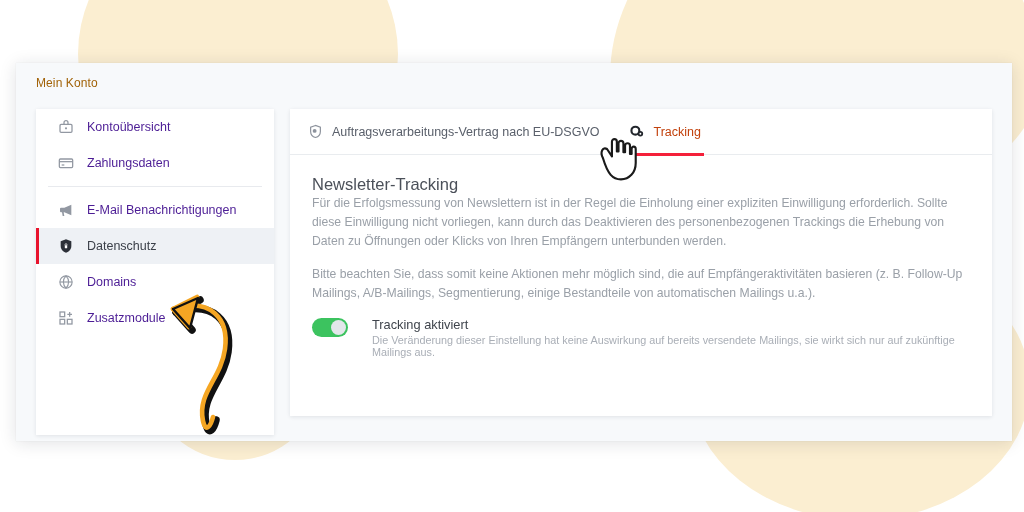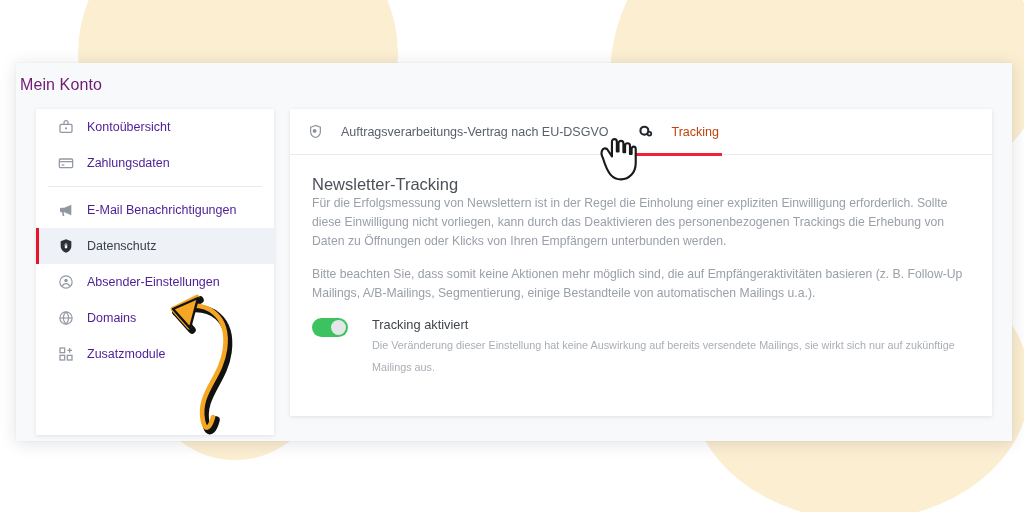--- a/index.html
+++ b/index.html
@@ -19,22 +19,22 @@
   .blob-bl { left: 150px; top: 300px;  width: 170px; height: 160px; }
   .blob-br { left: 690px; top: 250px;  width: 340px; height: 270px; }
 
   
   .window {
     position: absolute; left: 16px; top: 63px; width: 996px; height: 378px;
     background: #f7f9fb; z-index: 2;
     box-shadow: 0 2px 16px rgba(20,30,50,.13), 0 0 1px rgba(20,30,50,.10);
   }
   .window-title {
-    position: absolute; left: 4px; top: 13px;
-    font-size: 16px; color: #701a75; letter-spacing: .1px;
+    position: absolute; left: 20px; top: 13px;
+    font-size: 12px; color: #a16207; letter-spacing: .1px;
   }
 
   
   .sidebar {
     position: absolute; left: 20px; top: 46px; width: 238px; height: 326px;
     background: #ffffff; box-shadow: 0 1px 4px rgba(20,30,50,.10);
   }
   .nav-item {
     position: relative; display: flex; align-items: center;
     height: 36px; padding-left: 22px; gap: 13px;
@@ -52,21 +52,21 @@
 
   
   .content {
     position: absolute; left: 274px; top: 46px; width: 702px; height: 307px;
     background: #ffffff; box-shadow: 0 1px 4px rgba(20,30,50,.10);
   }
   .tabbar {
     position: relative; height: 46px; border-bottom: 1px solid #e9ecef;
     display: flex; align-items: center; padding-left: 18px; gap: 30px;
   }
-  .tab { display: flex; align-items: center; gap: 18px; height: 46px; position: relative; }
+  .tab { display: flex; align-items: center; gap: 9px; height: 46px; position: relative; }
   .tab .tab-label { font-size: 12.5px; color: #5a606b; white-space: nowrap; }
   .tab.active .tab-label { color: #c2410c; }
   .tab.active::after {
     content: ""; position: absolute; left: -3px; right: -3px; bottom: -1px;
     height: 3px; background: #f4203a;
   }
   .tab-ico { width: 15px; height: 15px; color: #8d939d; flex: none; display:block; }
   .tab.active .tab-ico { color: #22262c; }
 
   .panel-body { padding: 20px 22px 0 22px; }
@@ -81,21 +81,21 @@
   .switch {
     width: 36px; height: 19px; border-radius: 10px; background: #3cc35f;
     position: relative; flex: none; margin-top: 1px;
   }
   .switch .knob {
     position: absolute; right: 2px; top: 2px; width: 15px; height: 15px;
     border-radius: 50%; background: #e3e7ea;
   }
   .toggle-texts { display: flex; flex-direction: column; }
   .toggle-title { font-size: 12.8px; color: #3f444c; margin-bottom: 2px; }
-  .toggle-sub { font-size: 10.8px; color: #a9aeb6; line-height: 22px; }
+  .toggle-sub { font-size: 10.8px; color: #a9aeb6; line-height: 12px; }
 
   
   .overlay { position: absolute; left: 0; top: 0; width: 1024px; height: 512px;
              z-index: 6; pointer-events: none; }
 </style>
 </head>
 <body>
 
 <div id="stage">
 
@@ -139,30 +139,20 @@
         </div>
         <div class="nav-item active">
           <span style="display: flex;">
             <svg class="ico" viewBox="0 0 24 24" fill="currentColor" stroke="none">
               <path d="M12 2 4 5v7c0 5 3.4 8.7 8 10 4.6-1.3 8-5 8-10V5z"></path>
               <rect x="10.2" y="11" width="3.6" height="4.4" rx=".8" fill="#ffffff"></rect>
               <path d="M10.6 11.2v-1.3a1.4 1.4 0 0 1 2.8 0v1.3" fill="none" stroke="#ffffff" stroke-width="1.1"></path>
             </svg>
           </span>
           <span class="label">Datenschutz</span>
-        </div>
-        <div class="nav-item">
-          <span style="display: flex;">
-            <svg class="ico" viewBox="0 0 24 24" fill="none" stroke="currentColor" stroke-width="1.8">
-              <circle cx="12" cy="12" r="9.2"></circle>
-              <circle cx="12" cy="9.6" r="2.6" fill="currentColor" stroke="none"></circle>
-              <path d="M6.6 18.4c.8-2.6 3-4 5.4-4s4.6 1.4 5.4 4"></path>
-            </svg>
-          </span>
-          <span class="label">Absender-Einstellungen</span>
         </div>
         <div class="nav-item">
           <span style="display: flex;">
             <svg class="ico" viewBox="0 0 24 24" fill="none" stroke="currentColor" stroke-width="1.7">
               <circle cx="12" cy="12" r="9.2"></circle>
               <path d="M2.8 12h18.4"></path>
               <path d="M12 2.8c2.6 2.6 3.9 5.8 3.9 9.2s-1.3 6.6-3.9 9.2c-2.6-2.6-3.9-5.8-3.9-9.2S9.4 5.4 12 2.8z"></path>
             </svg>
           </span>
           <span class="label">Domains</span>

